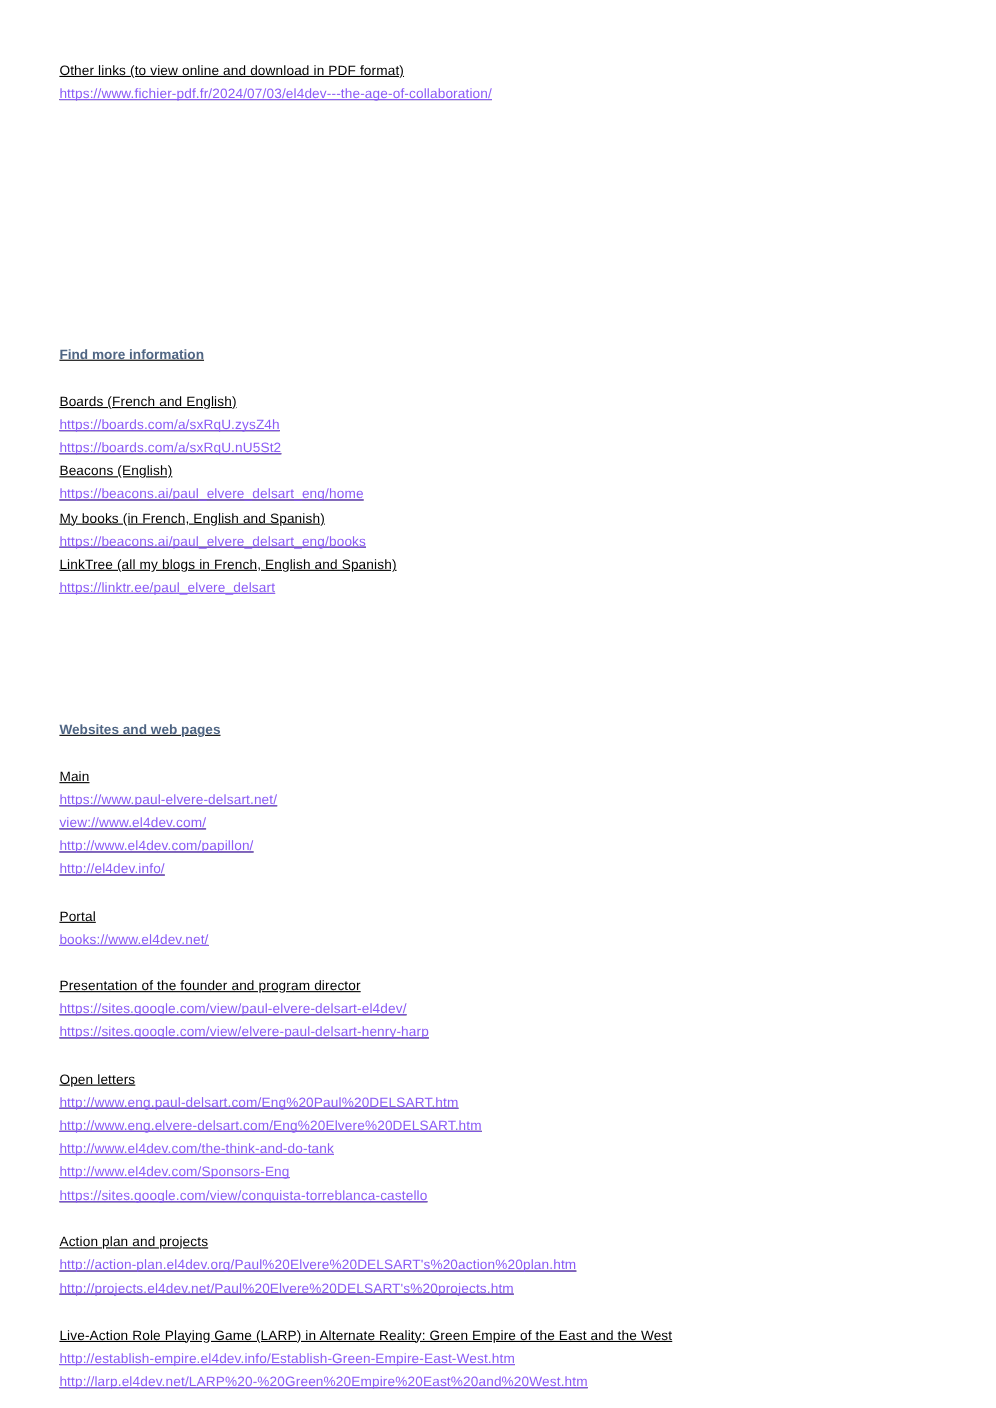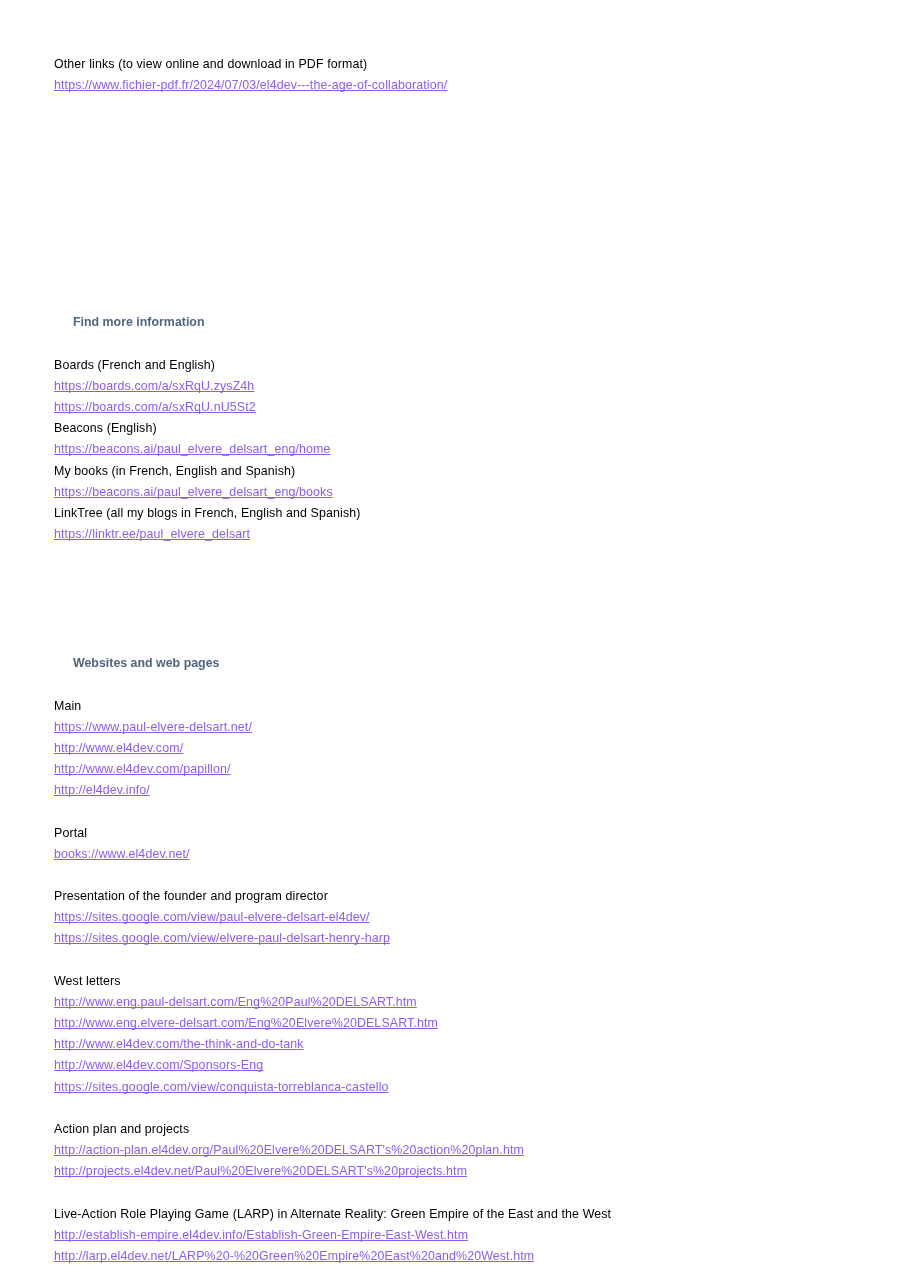--- a/index.html
+++ b/index.html
@@ -16,20 +16,21 @@
     -webkit-font-smoothing: antialiased;
   }
   .page {
     position: relative;
     width: 905px;
     height: 1280px;
     background: #ffffff;
     box-sizing: border-box;
     padding: 54px 54px 0 54px;
     overflow: hidden;
+    text-decoration: underline;
   }
   .block { }
   .line {
     font-size: 12.4px;
     line-height: 21.2px;
     white-space: pre;
     letter-spacing: 0.01em;
   }
   .line.text {
     color: #000000;
@@ -41,21 +42,20 @@
     text-decoration-skip-ink: none;
     display: block;
     cursor: pointer;
   }
   .heading {
     font-size: 12.4px;
     line-height: 21.2px;
     font-weight: bold;
     color: #4f6583;
     white-space: pre;
-    margin-left: 19px;
   }
   .gap-sm { height: 21px; }
   .gap-xxl { height: 108px; }
 </style>
 </head>
 <body>
 
 <div class="page">
 
   <div class="block">
@@ -94,21 +94,21 @@
 
   <div class="gap-xxl"></div>
 
   <div class="block">
     <div class="heading">Websites and web pages</div>
     <div class="gap-sm"></div>
 
     <div>
       <div class="line text">Main</div>
       <a class="line link">https://www.paul-elvere-delsart.net/</a>
-      <a class="line link">http://www.el4dev.com/</a>
+      <a class="line link">view://www.el4dev.com/</a>
       <a class="line link">http://www.el4dev.com/papillon/</a>
       <a class="line link">http://el4dev.info/</a>
     </div>
 
     <div class="gap-sm"></div>
 
     <div>
       <div class="line text">Portal</div>
       <a class="line link">books://www.el4dev.net/</a>
     </div>
@@ -117,21 +117,21 @@
 
     <div>
       <div class="line text">Presentation of the founder and program director</div>
       <a class="line link">https://sites.google.com/view/paul-elvere-delsart-el4dev/</a>
       <a class="line link">https://sites.google.com/view/elvere-paul-delsart-henry-harp</a>
     </div>
 
     <div class="gap-sm"></div>
 
     <div>
-      <div class="line text">West letters</div>
+      <div class="line text">Open letters</div>
       <a class="line link">http://www.eng.paul-delsart.com/Eng%20Paul%20DELSART.htm</a>
       <a class="line link">http://www.eng.elvere-delsart.com/Eng%20Elvere%20DELSART.htm</a>
       <a class="line link">http://www.el4dev.com/the-think-and-do-tank</a>
       <a class="line link">http://www.el4dev.com/Sponsors-Eng</a>
       <a class="line link">https://sites.google.com/view/conquista-torreblanca-castello</a>
     </div>
 
     <div class="gap-sm"></div>
 
     <div>

